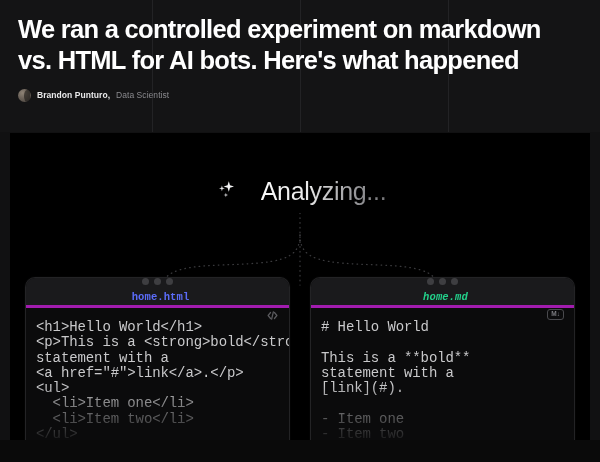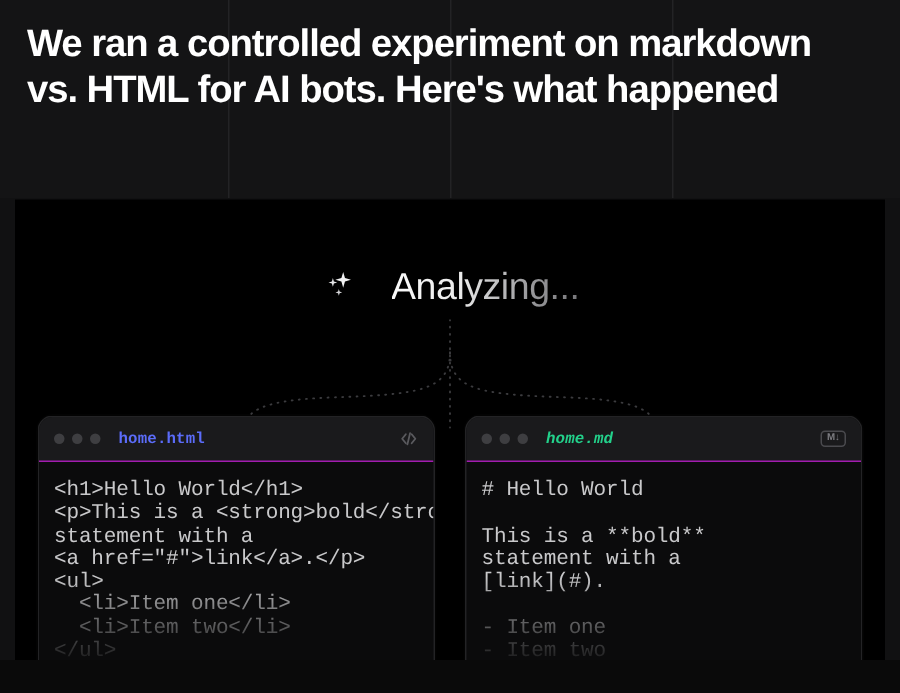--- a/index.html
+++ b/index.html
@@ -162,26 +162,27 @@
     background: #0b0b0c;
     border: 1px solid #232325;
     border-bottom: none;
     overflow: hidden;
     position: relative;
     box-shadow: 0 0 0 1px rgba(255,255,255,0.012);
   }
   .win-titlebar {
     height: 30px;
     background: #1a1a1c;
-    border-bottom: 1px solid #a21caf;
+    border-bottom: 3px solid #a21caf;
     display: flex;
     align-items: center;
     padding: 0 10px;
     box-sizing: border-box;
     gap: 6px;
+    flex-direction: column;
   }
   .dots {
     display: flex;
     gap: 5px;
     flex: none;
   }
   .dot {
     width: 7px;
     height: 7px;
     border-radius: 50%;
@@ -246,20 +247,25 @@
 
   <div class="header">
     <div class="grid-lines">
       <div class="grid-line" style="left:152px"></div>
       <div class="grid-line" style="left:300px"></div>
       <div class="grid-line" style="left:448px"></div>
     </div>
     <div class="header-inner">
       <h1 class="page-title">We ran a controlled experiment on markdown
 vs. HTML for AI bots. Here's what happened</h1>
+      <div class="byline">
+        <div class="avatar"></div>
+        <span class="byline-name">Brandon Punturo,</span>
+        <span class="byline-role">Data Scientist</span>
+      </div>
     </div>
   </div>
 
   <div class="hero">
 
     <div class="analyzing">
       <svg class="sparkle-icon" viewBox="0 0 24 24">
         <path d="M14.2 3.2 L15.35 7.05 L19.2 8.2 L15.35 9.35 L14.2 13.2 L13.05 9.35 L9.2 8.2 L13.05 7.05 Z" fill="#f2f2f3"></path>
         <path d="M7.6 7.1 L8.25 9.25 L10.4 9.9 L8.25 10.55 L7.6 12.7 L6.95 10.55 L4.8 9.9 L6.95 9.25 Z" fill="#e4e4e6"></path>
         <path d="M11.4 14.1 L11.9 15.75 L13.55 16.25 L11.9 16.75 L11.4 18.4 L10.9 16.75 L9.25 16.25 L10.9 15.75 Z" fill="#d3d3d6"></path>

